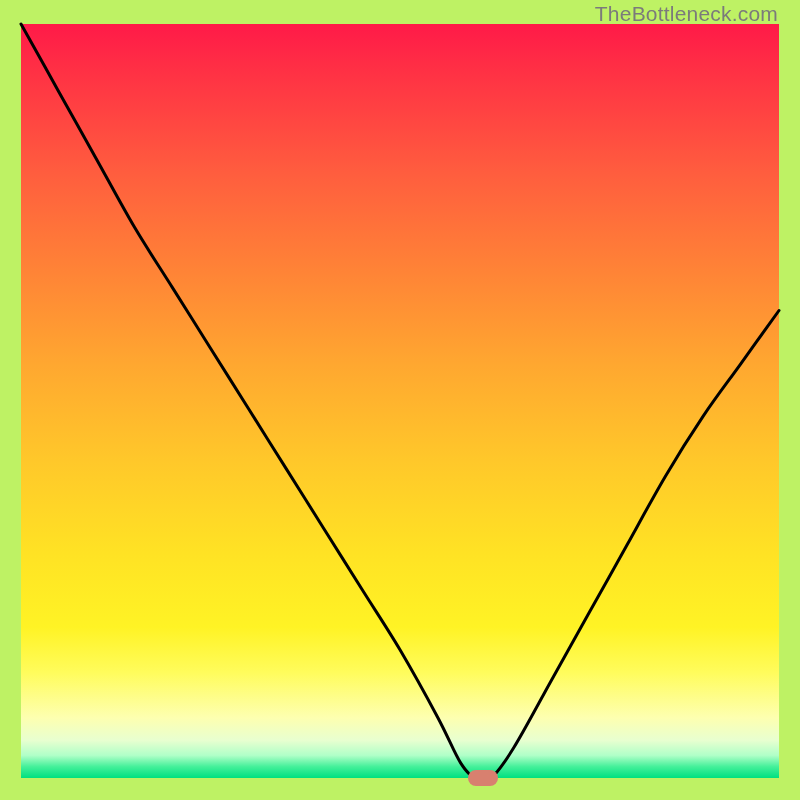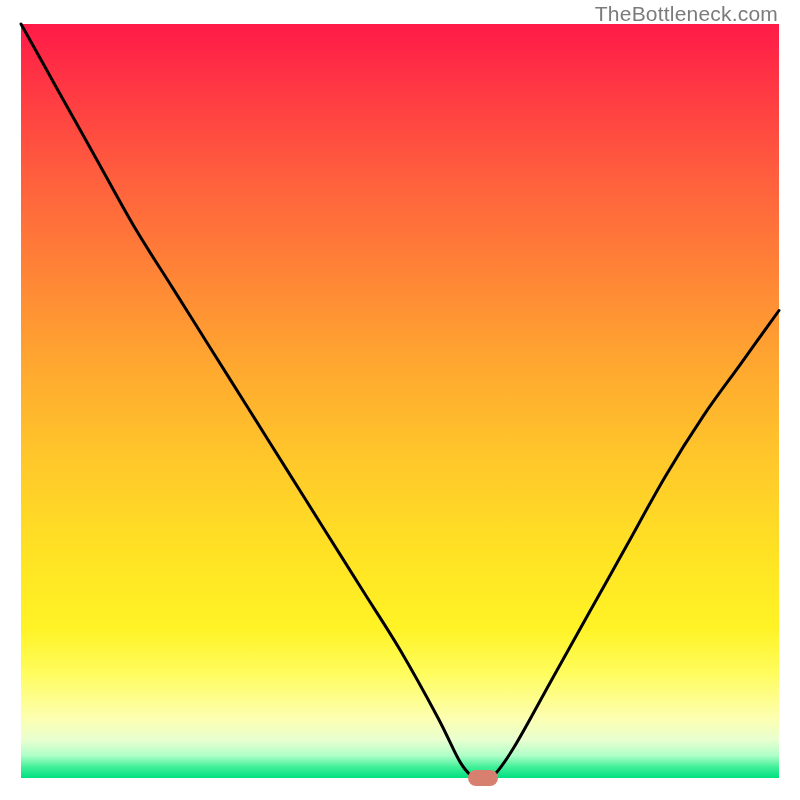--- a/index.html
+++ b/index.html
@@ -10,21 +10,21 @@
     background: #000;
     overflow: hidden;
     font-family: Arial, Helvetica, sans-serif;
   }
   .frame {
     position: absolute;
     left: 0;
     top: 0;
     width: 800px;
     height: 800px;
-    background: #ffffff;
+    background: #bef264;
   }
   .plot {
     position: absolute;
     left: 21px;
     top: 24px;
     width: 758px;
     height: 754px;
     
     background: linear-gradient(
       to bottom,

